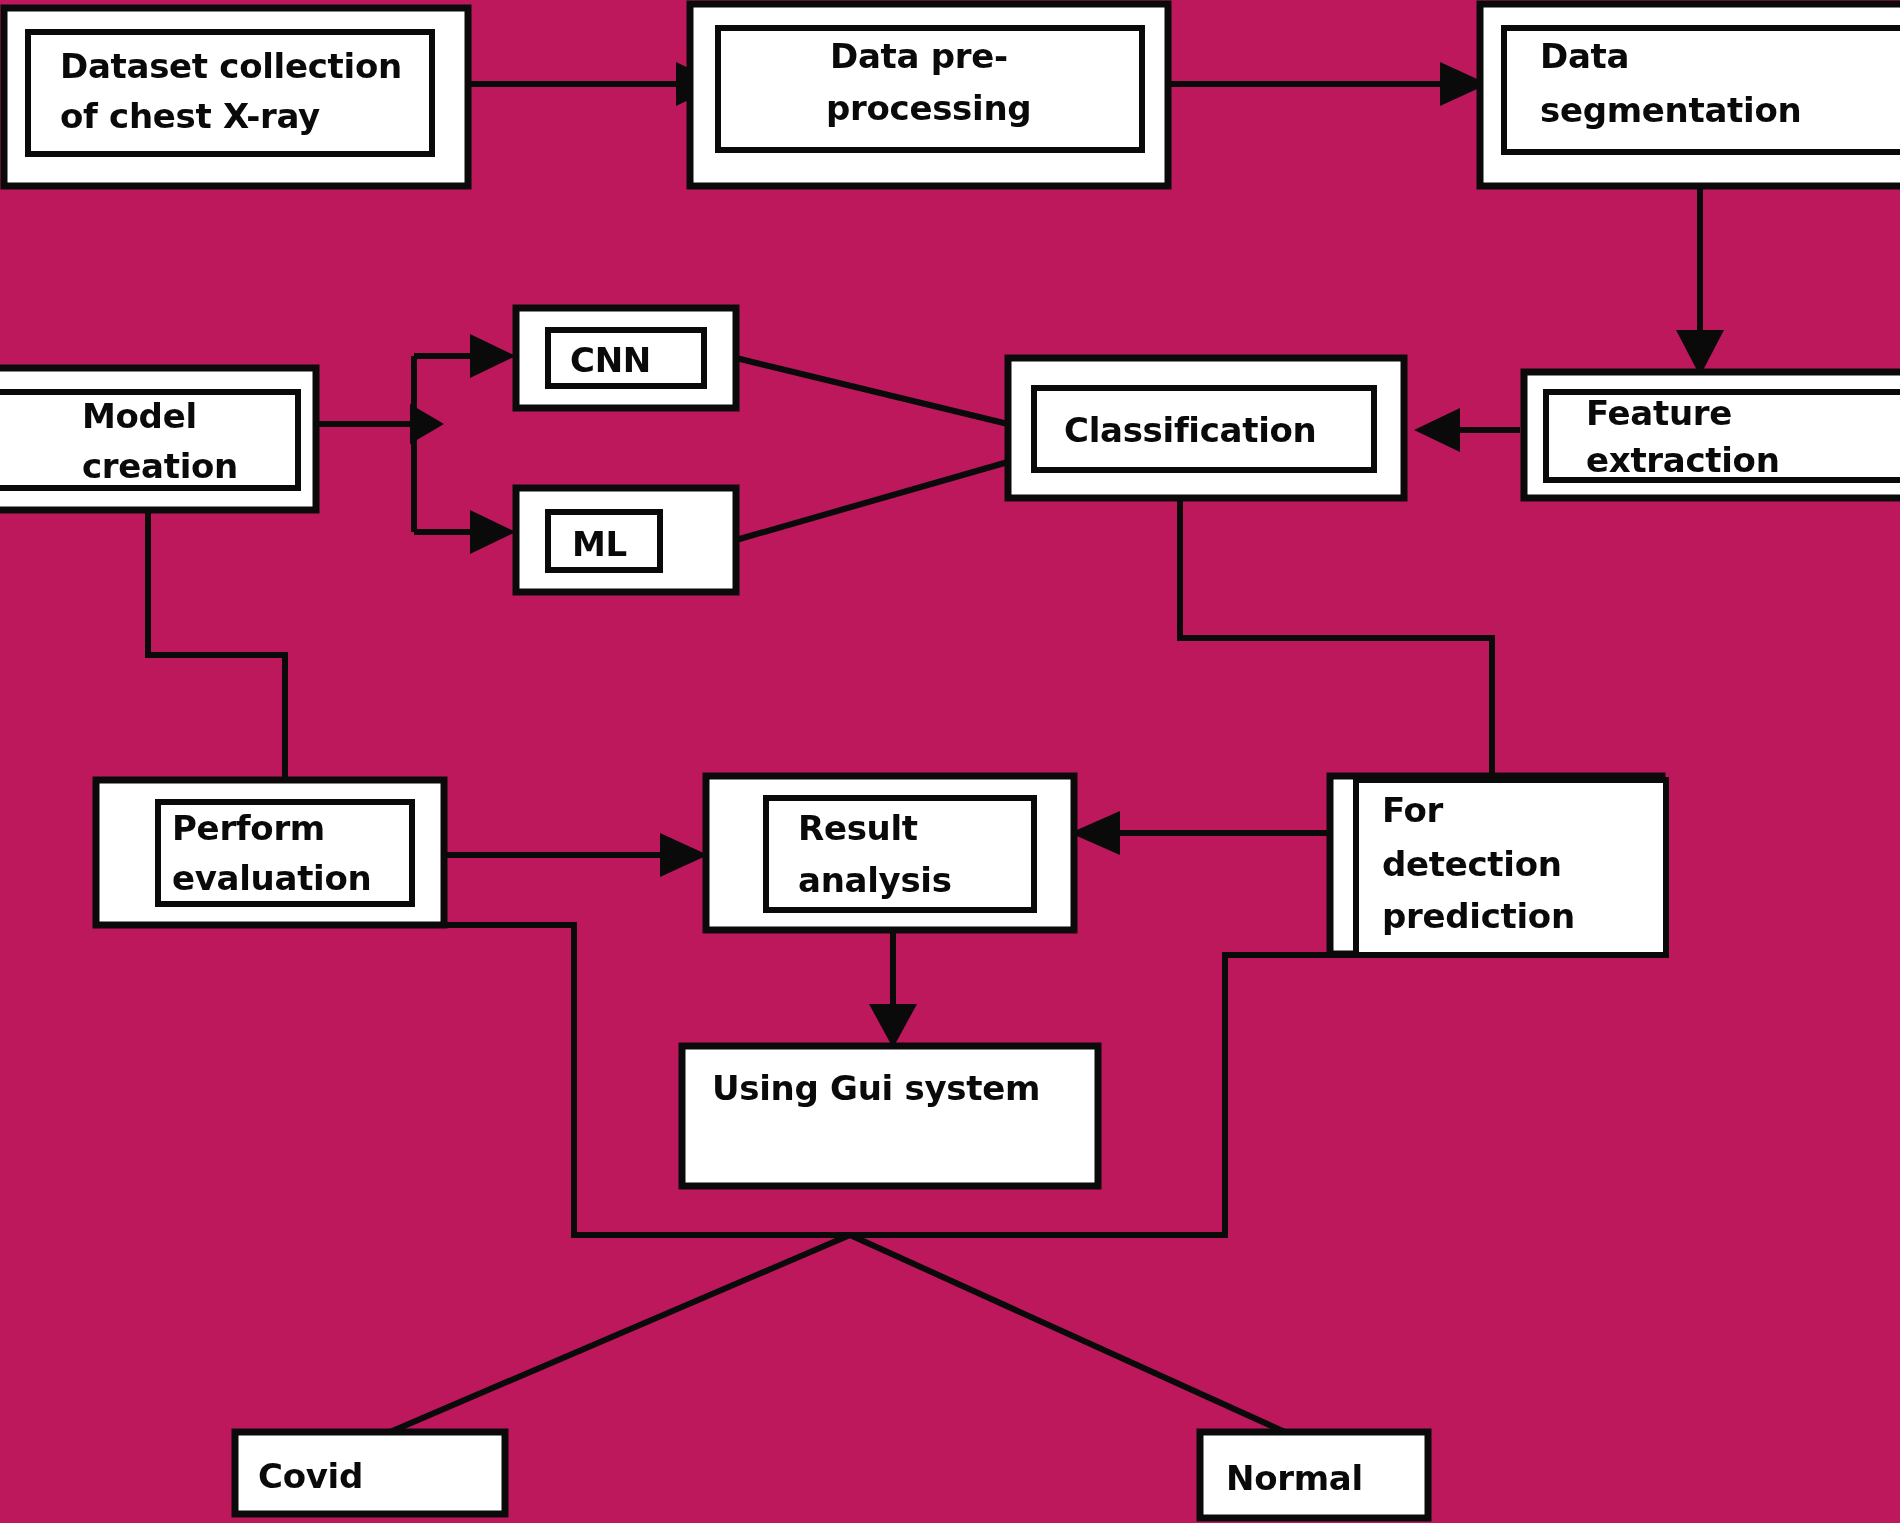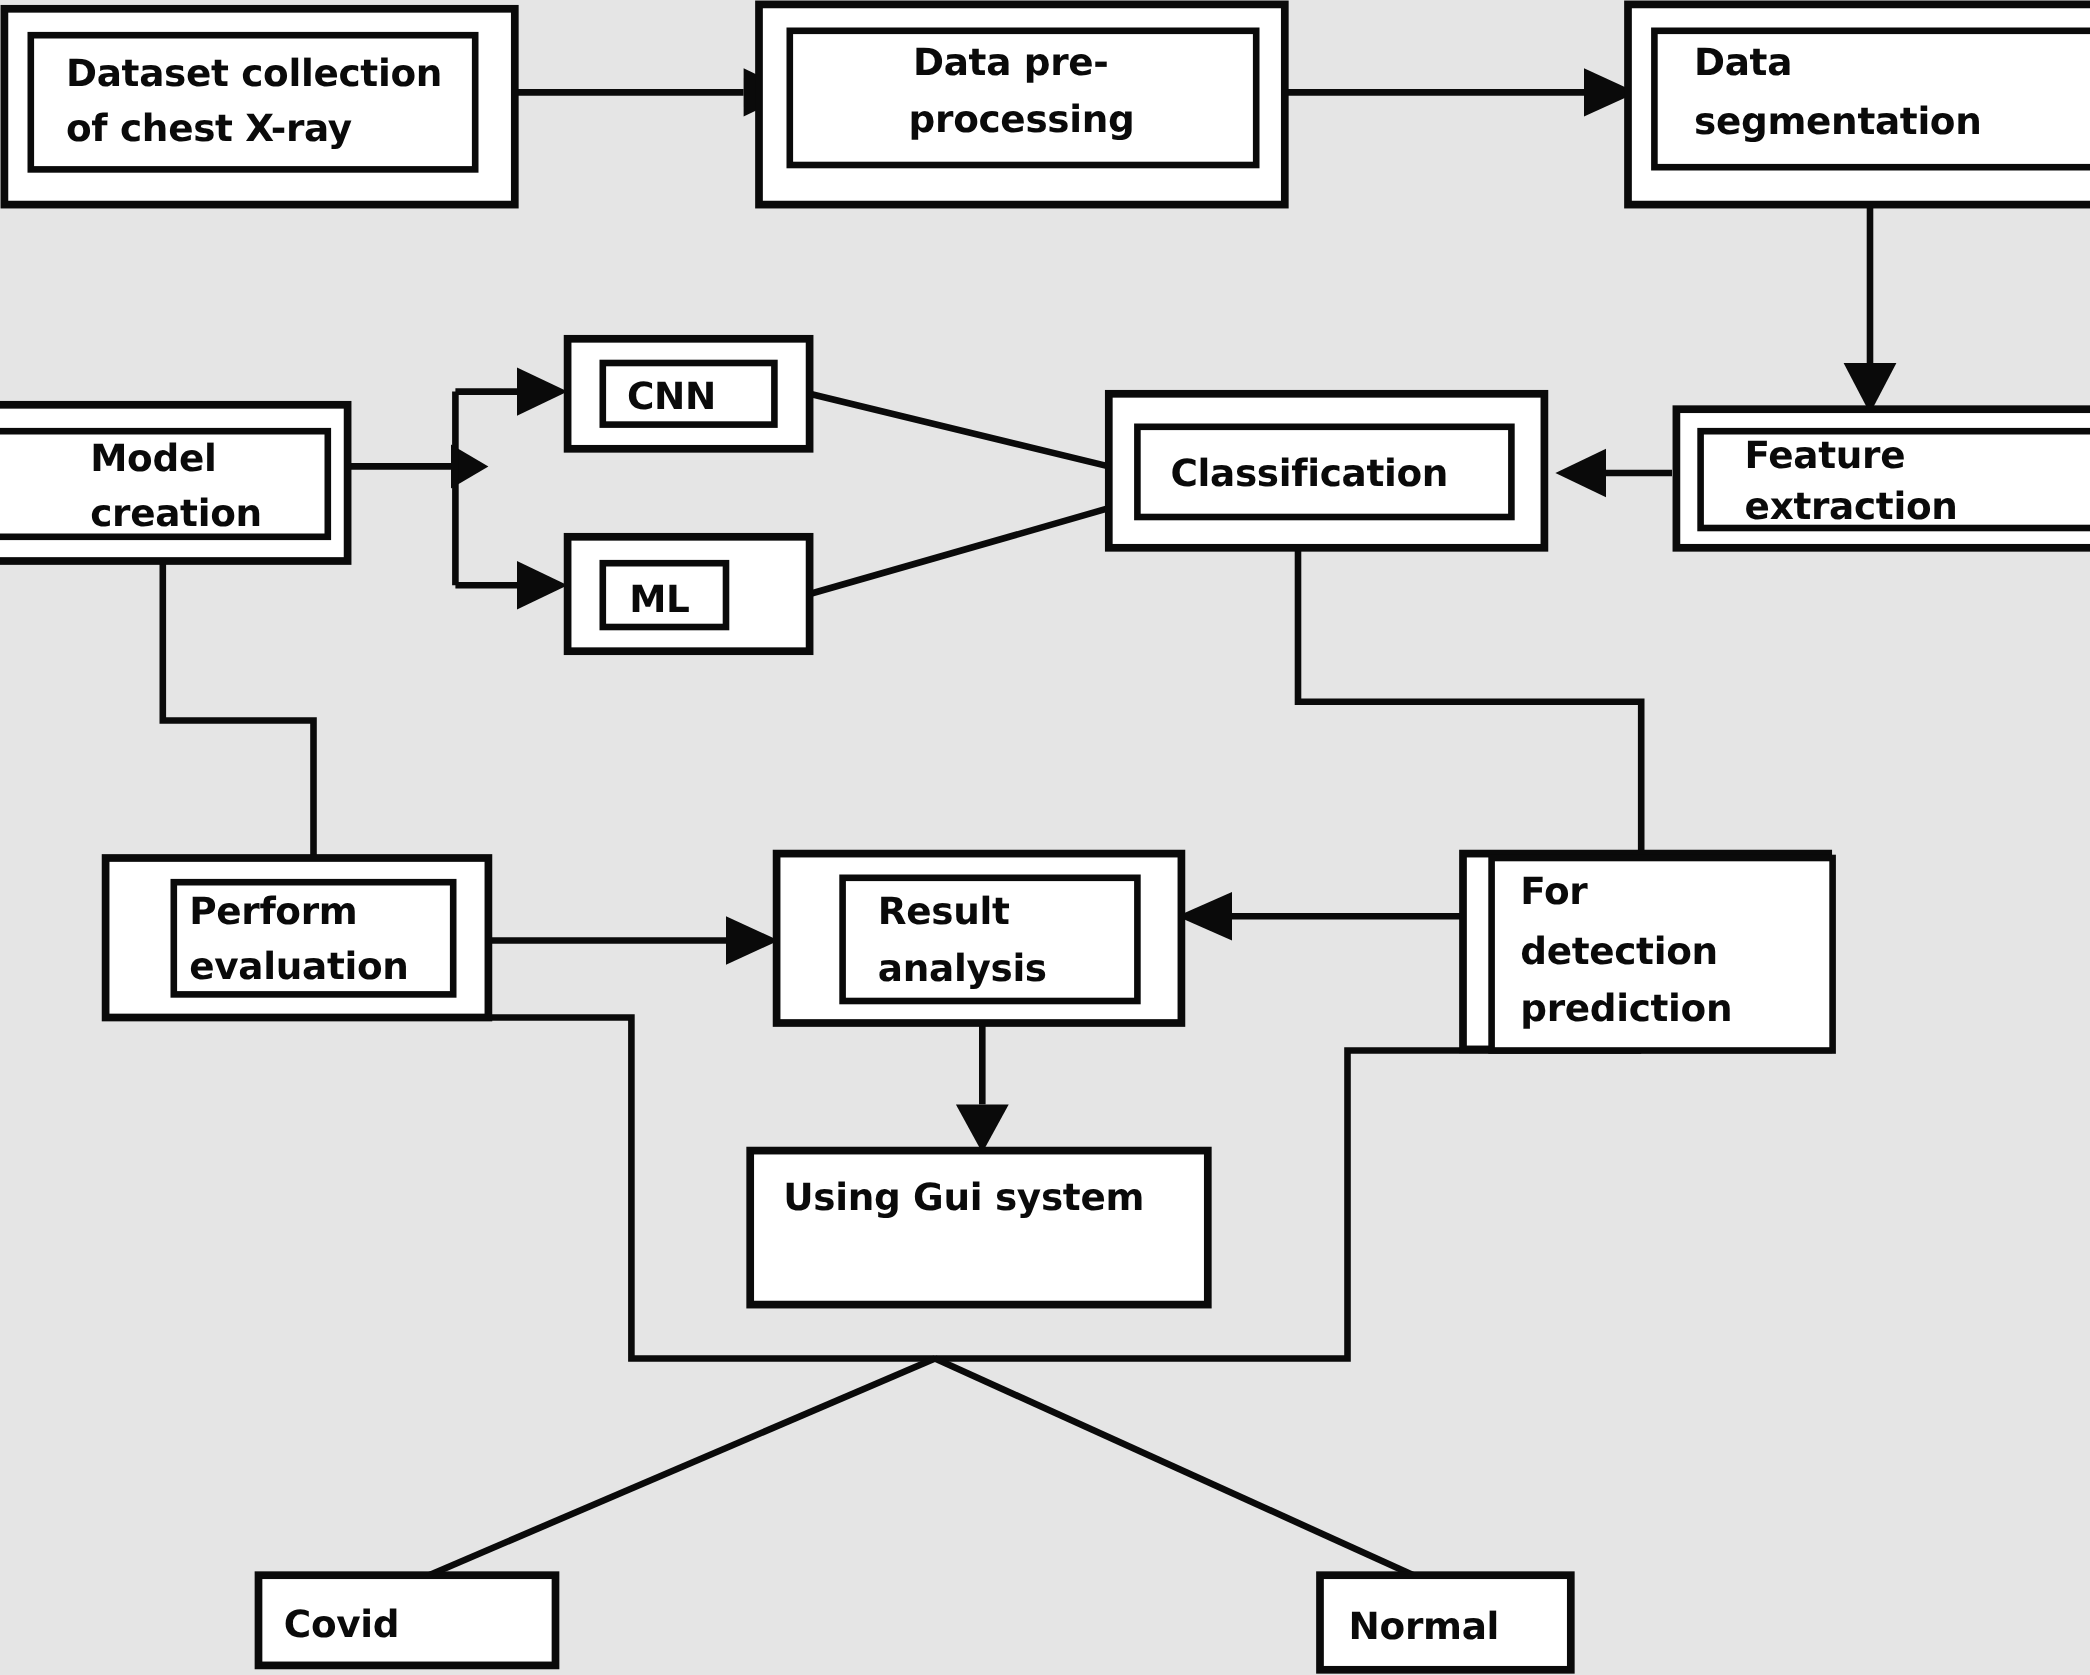--- a/index.html
+++ b/index.html
@@ -10,21 +10,21 @@
   body {
     width: 1900px;
     height: 1523px;
     font-family: "DejaVu Sans", sans-serif;
     overflow: hidden;
   }
   #diagram-root {
     position: relative;
     width: 1900px;
     height: 1523px;
-    background: #e5e5e5;
+    background: #be185d;
   }
   svg#flowchart {
     display: block;
     width: 1900px;
     height: 1523px;
   }
   .box-outer {
     fill: #ffffff;
     stroke: #0a0a0a;
     stroke-width: 7;

